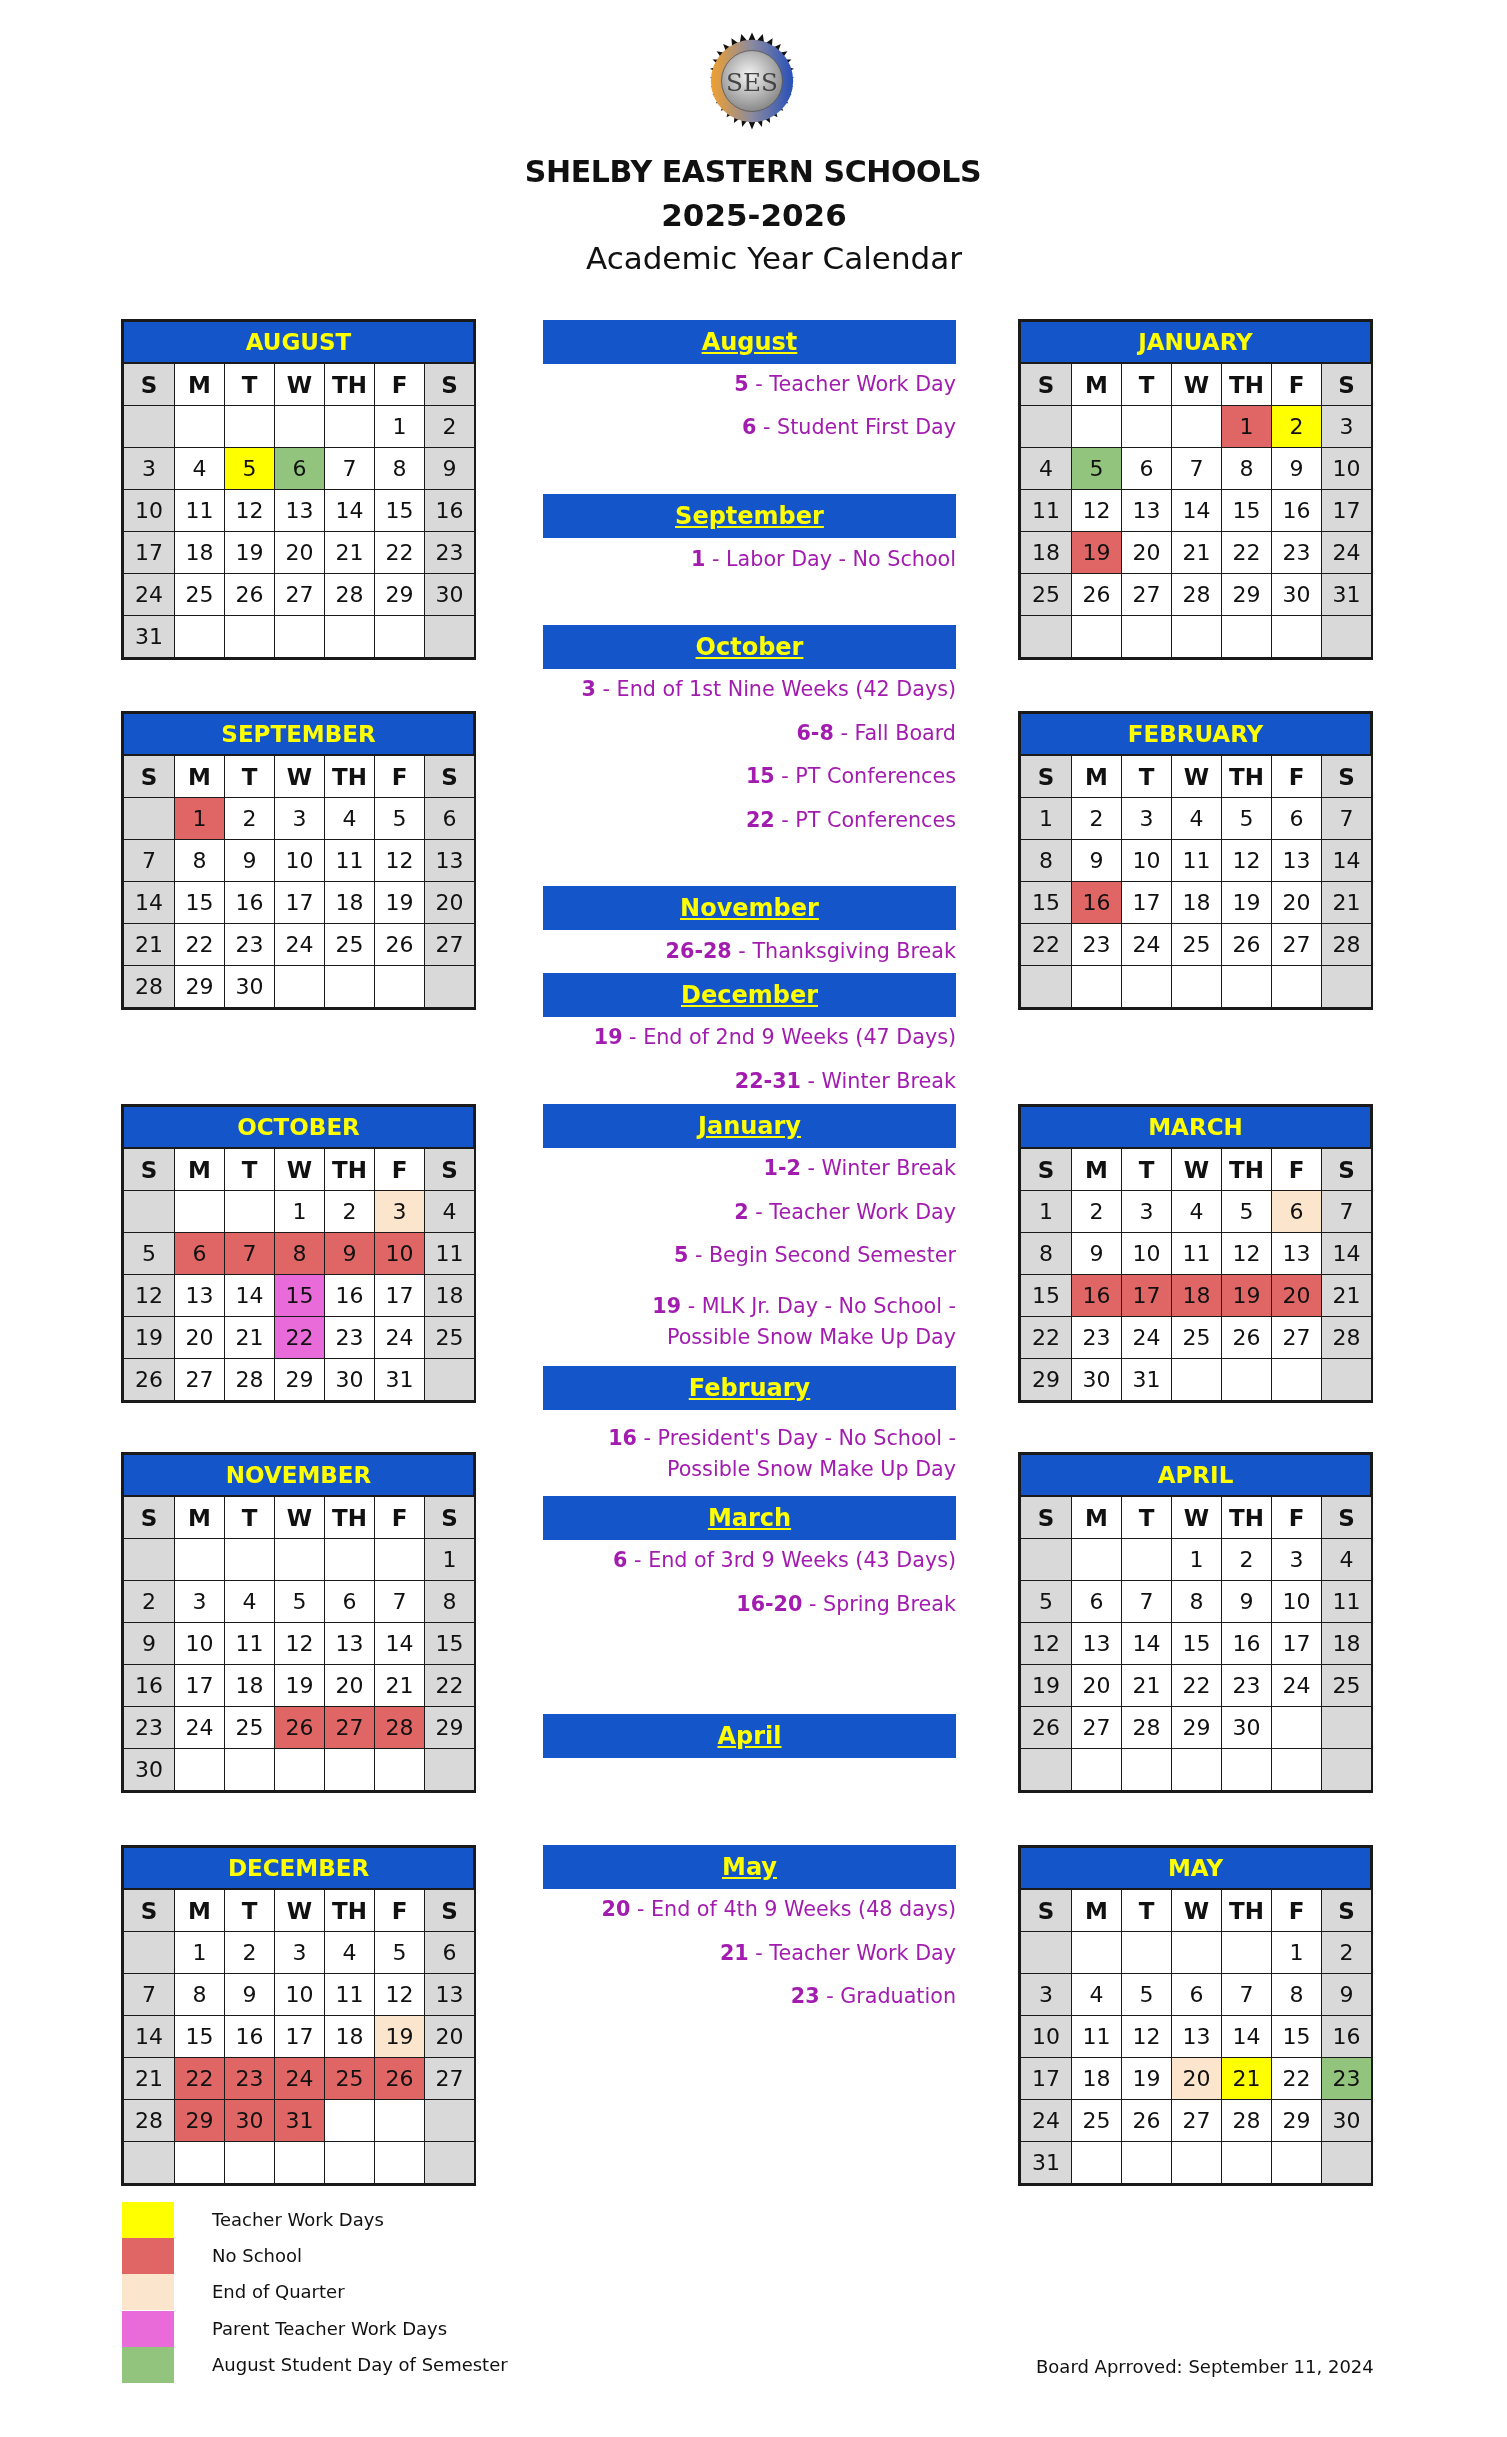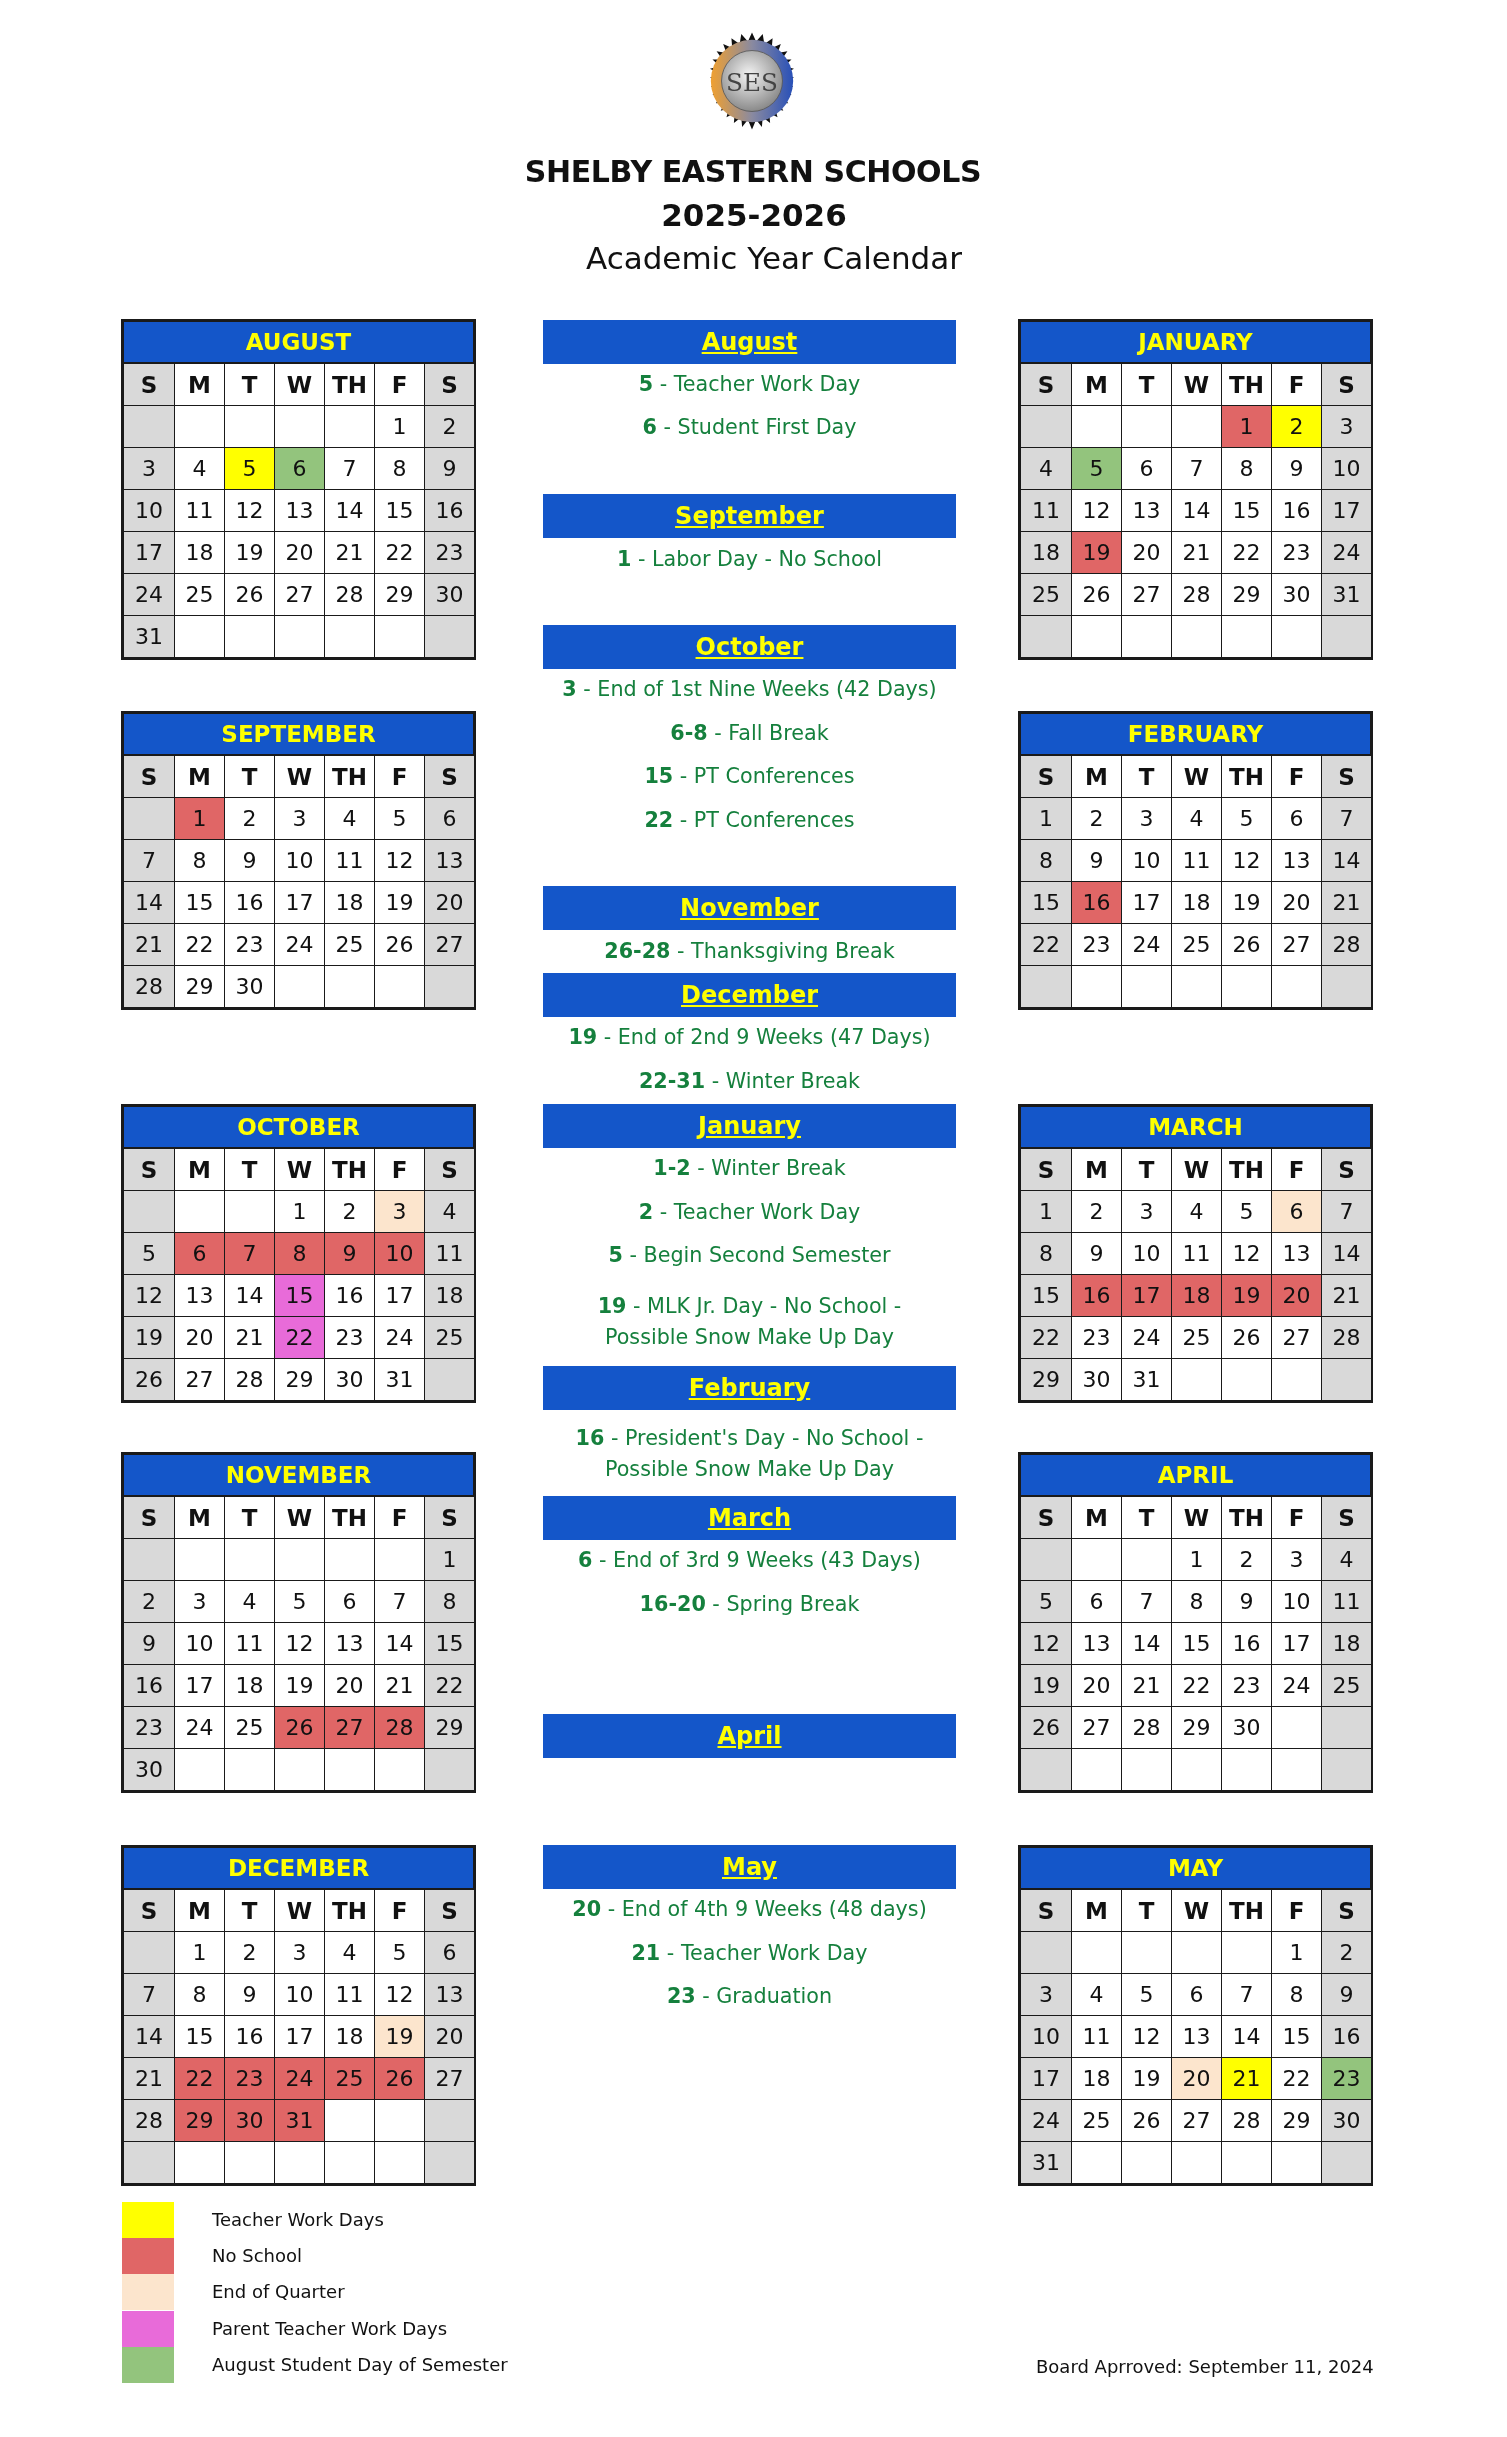--- a/index.html
+++ b/index.html
@@ -26,21 +26,21 @@
   .cell.tw { background:#ffff00; }
   .cell.ns { background:#e06666; }
   .cell.eq { background:#fce5cd; }
   .cell.pt { background:#e86bd9; }
   .cell.fs { background:#93c47d; }
 
   
   .mid-head { position:absolute; left:543px; width:413px; height:44px; background:#1456c9;
               display:flex; align-items:center; justify-content:center; }
   .mid-head span { color:#ffff00; font-weight:bold; font-size:24px; text-decoration:underline; }
-  .event { position:absolute; left:543px; width:413px; text-align:center; font-size:20.7px; color:#15803d; line-height:31px; }
+  .event { position:absolute; left:543px; width:413px; text-align:right; font-size:20.7px; color:#a21caf; line-height:31px; }
   .event b { font-weight:bold; }
 
   
   .legend-swatch { position:absolute; left:122px; width:52px; height:36px; }
   .legend-label { position:absolute; left:180px; font-size:18px; line-height:36px;margin-left:32px; }
   .footer { position:absolute; left:1036px; top:2356px; font-size:18px; }
 </style>
 </head>
 <body>
 
@@ -589,21 +589,21 @@
     <div class="event" style="top: 369px;"><b>5</b><span> - Teacher Work Day</span></div>
     <div class="event" style="top: 412px;"><b>6</b><span> - Student First Day</span></div>
     <div class="mid-head" style="top: 494px;">
       <span>September</span>
     </div>
     <div class="event" style="top: 544px;"><b>1</b><span> - Labor Day - No School</span></div>
     <div class="mid-head" style="top: 625px;">
       <span>October</span>
     </div>
     <div class="event" style="top: 674px;"><b>3</b><span> - End of 1st Nine Weeks (42 Days)</span></div>
-    <div class="event" style="top: 718px;"><b>6-8</b><span> - Fall Break</span></div>
+    <div class="event" style="top: 718px;"><b>6-8</b><span> - Fall Board</span></div>
     <div class="event" style="top: 761px;"><b>15</b><span> - PT Conferences</span></div>
     <div class="event" style="top: 805px;"><b>22</b><span> - PT Conferences</span></div>
     <div class="mid-head" style="top: 886px;">
       <span>November </span>
     </div>
     <div class="event" style="top: 936px;"><b>26-28</b><span> - Thanksgiving Break</span></div>
     <div class="mid-head" style="top: 973px;">
       <span>December </span>
     </div>
     <div class="event" style="top: 1022px;"><b>19</b><span> - End of 2nd 9 Weeks (47 Days)</span></div>

